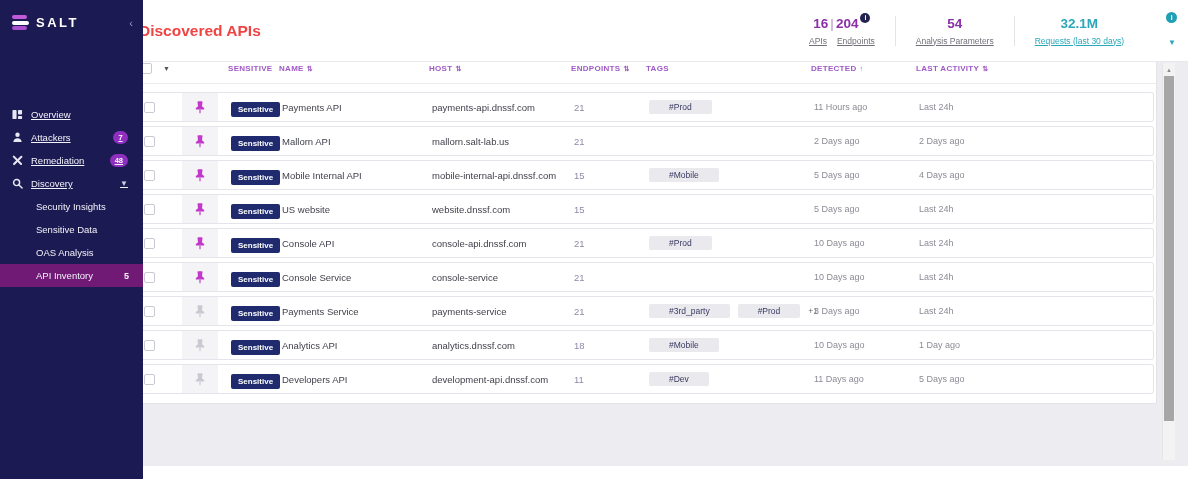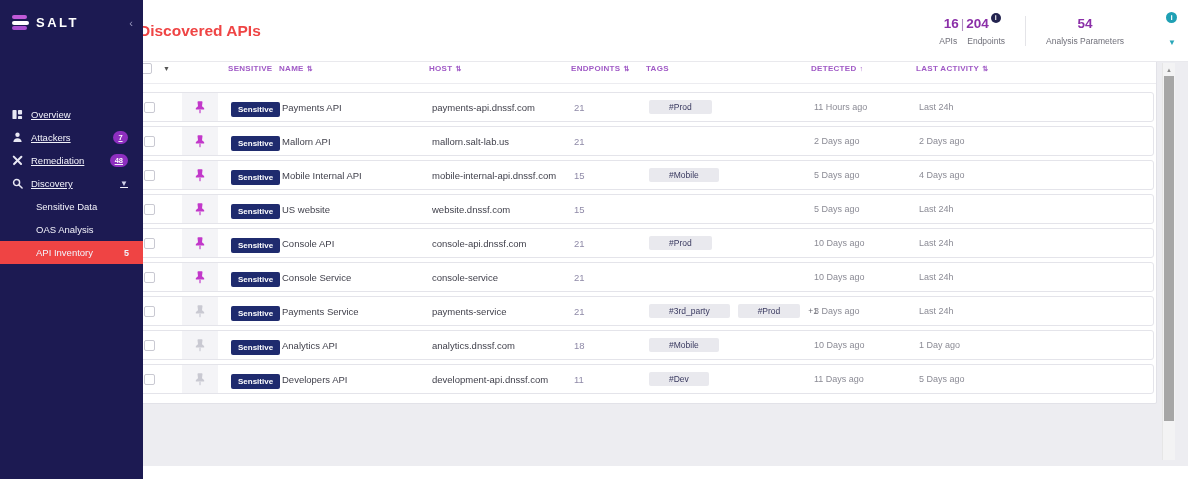--- a/index.html
+++ b/index.html
@@ -16,33 +16,33 @@
   .logo-bar.b3 { background:#a94fd0; width:15px; }
   .logo-text { color:#fff; font-weight:bold; font-size:13px; letter-spacing:2.5px; }
   .collapse-btn { margin-left:auto; color:#9a9ac0; font-size:11px; cursor:pointer; }
   .nav { position:absolute; top:103px; left:0; right:0; }
   .nav-item { height:23px; display:flex; align-items:center; padding:0 15px 0 10px; color:#f2f2fa; font-size:9.5px; cursor:pointer;text-decoration:underline; }
   .nav-icon { width:14px; margin-right:7px; display:flex; justify-content:center; align-items:center; }
   .nav-icon svg { fill:#e8e8f4; }
   .nav-badge { margin-left:auto; background:#8e2fc0; color:#fff; font-size:7.5px; font-weight:bold; border-radius:8px; padding:2px 5px; min-width:15px; text-align:center; }
   .nav-chev { margin-left:auto; font-size:8px; color:#cfcfe8; }
   .sub-item { height:23px; display:flex; align-items:center; padding:0 14px 0 36px; color:#f2f2fa; font-size:9.5px; cursor:pointer; }
-  .sub-item.selected { background:#ef4444; }
+  .sub-item.selected { background:#701a75; }
   .sub-count { margin-left:auto; font-size:9px; font-weight:bold; }
 
   
   .main { position:absolute; left:125px; top:0; right:0; bottom:0; background:#ededf1; }
   .topbar { position:absolute; top:0; left:0; right:0; height:62px; background:#fff; display:flex; align-items:center; padding:0 14px; border-bottom:1px solid #e9e9ed; z-index:2; }
   .page-title { color:#ef4444; font-weight:bold; font-size:15.5px; }
   .stats { margin-left:auto; display:flex; align-items:flex-start; margin-right:30px; }
   .stat { text-align:center; padding:0 20px; position:relative; }
   .stat + .stat { border-left:1px solid #e4e4e8; }
   .stat-value { font-size:13.5px; font-weight:bold; color:#8b2fa8; white-space:nowrap; }
   .stat-sep { color:#b08cc0; font-weight:normal; padding:0 2px; }
-  .stat-labels { font-size:8.5px; color:#70707a; margin-top:5px; display:flex; gap:10px; justify-content:center; }
+  .stat-labels { font-size:8.5px; color:#70707a; margin-top:5px; display:flex; gap:10px; justify-content:center;text-decoration:underline; }
   .stat.teal .stat-value, .stat.teal .stat-labels { color:#2aa7b9; }
   .info-dot { display:inline-block; width:10px; height:10px; border-radius:50%; background:#23234f; color:#fff; font-size:7px; line-height:10px; text-align:center; font-weight:bold; vertical-align:top; position:relative; top:-3px; margin-left:2px; }
   .topbar-info { position:absolute; right:11px; top:12px; width:11px; height:11px; border-radius:50%; background:#1fa0b4; color:#fff; font-size:8px; line-height:11px; text-align:center; font-weight:bold; cursor:pointer; }
   .topbar-caret { position:absolute; right:12px; top:38px; color:#2aa7b9; font-size:8px; cursor:pointer; }
 
   
   .panel { position:absolute; left:6px; top:23px; width:1026px; height:381px; background:#fff; border:1px solid #e2e2e8; border-radius:2px; }
   .panel-header { height:30px; display:flex; align-items:center; padding:0 10px; border-bottom:1px solid #ececf0; }
   .panel-title { font-size:8.5px; font-weight:bold; color:#3a3a55; letter-spacing:0.5px; }
   .filter { margin-left:auto; display:flex; align-items:center; font-size:9.5px; color:#4a4a55; cursor:pointer; }
@@ -124,20 +124,23 @@
     </div>
     <div class="nav-item">
       <span class="nav-icon">
         <svg width="11" height="11" viewBox="0 0 12 12">
             <circle cx="5" cy="5" r="3.3" fill="none" stroke="#e8e8f4" stroke-width="1.6"></circle>
             <line x1="7.6" y1="7.6" x2="11" y2="11" stroke="#e8e8f4" stroke-width="1.6" stroke-linecap="round"></line>
           </svg>
       </span>
       <span>Discovery</span>
       <span class="nav-chev">▼</span>
+    </div>
+    <div class="sub-item">
+      <span>Security Insights</span>
     </div>
     <div class="sub-item">
       <span>Sensitive Data</span>
     </div>
     <div class="sub-item">
       <span>OAS Analysis</span>
     </div>
     <div class="sub-item selected">
       <span>API Inventory</span>
       <span class="sub-count">5</span>
@@ -158,20 +161,26 @@
           <span>APIs</span>
           <span>Endpoints</span>
         </div>
       </div>
       <div class="stat">
         <div class="stat-value">54</div>
         <div class="stat-labels">
             <span>Analysis Parameters</span>
           </div>
       </div>
+      <div class="stat teal">
+        <div class="stat-value">32.1M</div>
+        <div class="stat-labels">
+            <span>Requests (last 30 days)</span>
+          </div>
+      </div>
     </div>
     <span class="topbar-info">i</span>
     <span class="topbar-caret">▼</span>
   </div>
 
   <div class="panel">
     <div class="panel-header">
       <span class="panel-title">MONITORED APIS</span>
       <span class="filter">
         <span>Monitored APIs</span>

